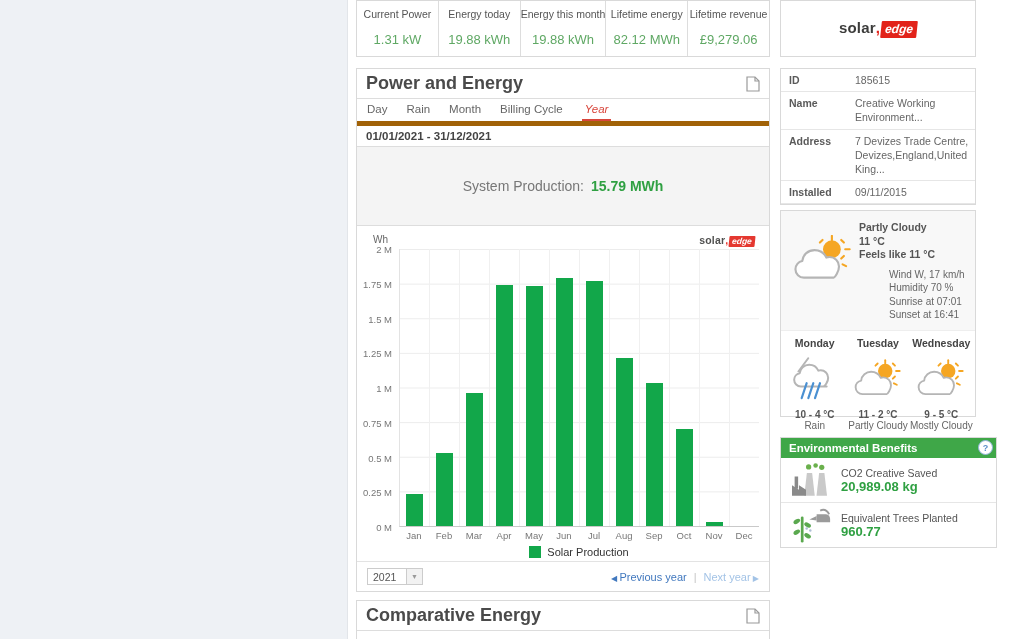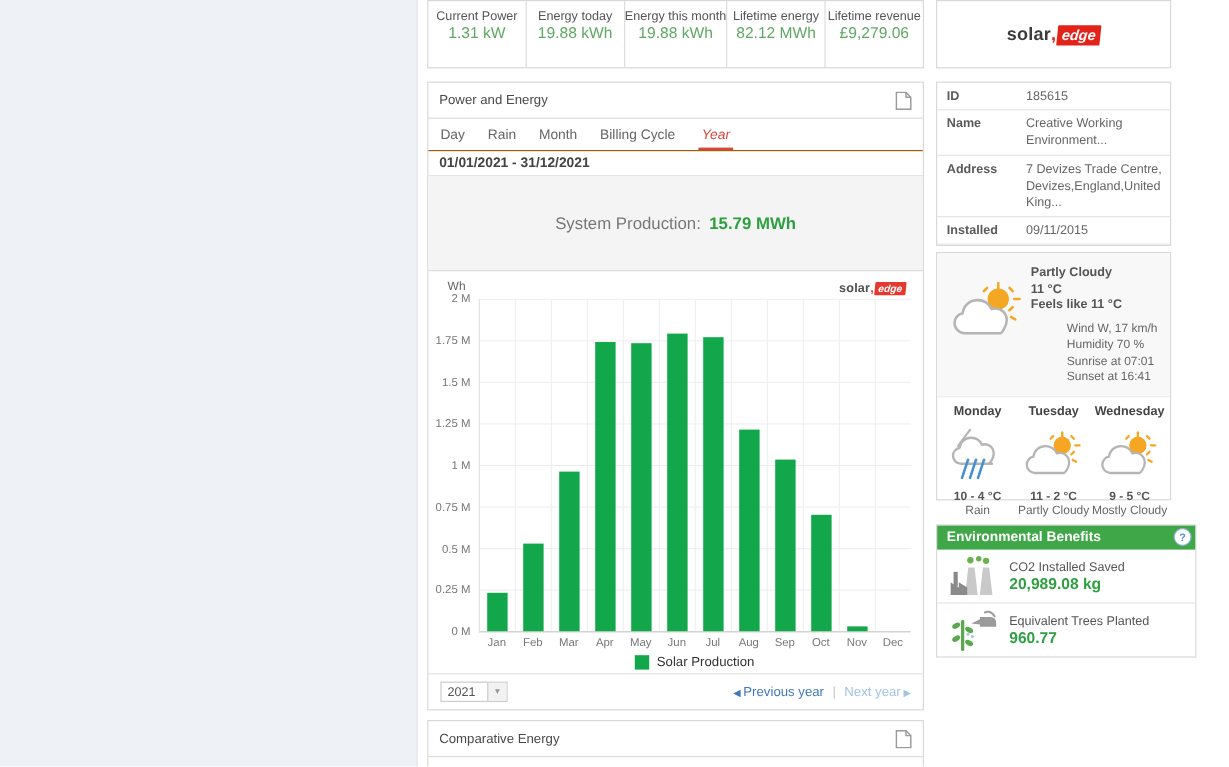--- a/index.html
+++ b/index.html
@@ -7,39 +7,39 @@
   body { font-family:"Liberation Sans", sans-serif; }
   .page { position:relative; width:1024px; height:639px; overflow:hidden; background:#fff; }
   .left-bg { position:absolute; left:0; top:0; width:348px; height:639px; background:#eef1f5; border-right:1px solid #e2e5e9; }
 
   .card { position:absolute; background:#fff; border:1px solid #d9d9d9; }
 
   
   .stats { left:356px; top:0; width:414px; height:57px; display:flex; }
   .stat-cell { flex:1; display:flex; flex-direction:column; align-items:center; justify-content:flex-start; padding-top:7px; border-right:1px solid #ddd; }
   .stat-cell:last-child { border-right:none; }
-  .stat-label { font-size:10.5px; color:#555; margin-bottom:0; white-space:nowrap; }
+  .stat-label { font-size:10.5px; color:#555; margin-bottom:12px; white-space:nowrap; }
   .stat-value { font-size:13px; color:#5fa864; }
 
   
   .logo-card { left:780px; top:0; width:196px; height:57px; display:flex; align-items:center; justify-content:center; }
   .logo { display:inline-flex; align-items:baseline; font-weight:bold; }
   .logo .solar { color:#3c3c3b; font-size:15px; letter-spacing:.2px; }
   .logo .comma { color:#e2231a; font-size:15px; margin:0 1px 0 0; }
   .logo .edge { background:#e2231a; color:#fff; font-size:12px; font-style:italic; padding:1px 4px 2px 4px; transform:skewX(-6deg); border-radius:1px; }
   .logo.small .solar { font-size:10.5px; }
   .logo.small .comma { font-size:10.5px; }
   .logo.small .edge { font-size:8.5px; padding:0 3px 1px 3px; }
 
   
   .power { left:356px; top:68px; width:414px; height:524px; display:flex; flex-direction:column; }
   .panel-header { display:flex; align-items:center; justify-content:space-between; height:30px; padding:0 9px; border-bottom:1px solid #ddd; }
-  .panel-title { font-size:11px; font-weight:normal; color:#4a4a4a; }
+  .panel-title { font-size:18px; font-weight:bold; color:#4a4a4a; }
   .doc-icon { width:15px; height:16px; cursor:pointer; }
-  .tabs { display:flex; align-items:flex-end; height:27px; padding:0 10px; gap:19px; border-bottom:1px solid #a16207; }
+  .tabs { display:flex; align-items:flex-end; height:27px; padding:0 10px; gap:19px; border-bottom:5px solid #a16207; }
   .tab { font-size:11.5px; color:#666; padding-bottom:6px; cursor:pointer; }
   .tab.active { color:#d8463c; border-bottom:2px solid #d8463c; padding-bottom:4px; padding-left:3px; padding-right:3px;font-style:italic; }
   .daterange { height:21px; line-height:21px; padding-left:9px; font-size:11.5px; font-weight:bold; color:#444; border-bottom:1px solid #ddd; }
   .production { height:79px; background:#f4f4f4; border-bottom:1px solid #ddd; display:flex; align-items:center; justify-content:center; gap:7px; }
   .prod-label { font-size:14px; color:#777; }
   .prod-value { font-size:14px; font-weight:bold; color:#2fa042; }
 
   .chart-wrap { flex:1; position:relative; padding:6px 10px 0 8px; display:flex; flex-direction:column; }
   .unit-label { font-size:10px; color:#666; margin:2px 0 4px 8px; }
   .watermark { position:absolute; top:8px; right:14px; opacity:.9; }
@@ -394,21 +394,21 @@
           <circle cx="19" cy="5" r="3" fill="#6ab04c"></circle>
             <circle cx="27" cy="3.5" r="2.6" fill="#6ab04c"></circle>
             <circle cx="34" cy="5.5" r="3" fill="#6ab04c"></circle>
           <path d="M14 38 L17 12 L23 12 L26 38 Z" fill="#c9c9c9"></path>
           <path d="M28 38 L31 12 L37 12 L40 38 Z" fill="#c9c9c9"></path>
           <rect x="3" y="16" width="4" height="14" fill="#8a8a8a"></rect>
           <path d="M0 38 V26 L8 31 V26 L16 31 V38 Z" fill="#8a8a8a"></path>
         </svg>
       </span>
       <span class="env-texts">
-        <div class="env-label">CO2 Installed Saved</div>
+        <div class="env-label">CO2 Creative Saved</div>
         <div class="env-value">20,989.08 kg</div>
       </span>
     </div>
     <div class="env-row">
       <span class="env-icon">
         <svg width="40" height="36" viewBox="0 0 44 40">
           <path d="M26 8 h10 a5 5 0 0 1 5 5 v4 h-15 z" fill="#9b9b9b"></path>
           <path d="M26 10 L18 14 L26 15 Z" fill="#9b9b9b"></path>
           <path d="M30 4 q6 -3 10 4" fill="none" stroke="#9b9b9b" stroke-width="2"></path>
           <circle cx="18" cy="20" r="1.4" fill="#aebfd6"></circle>

